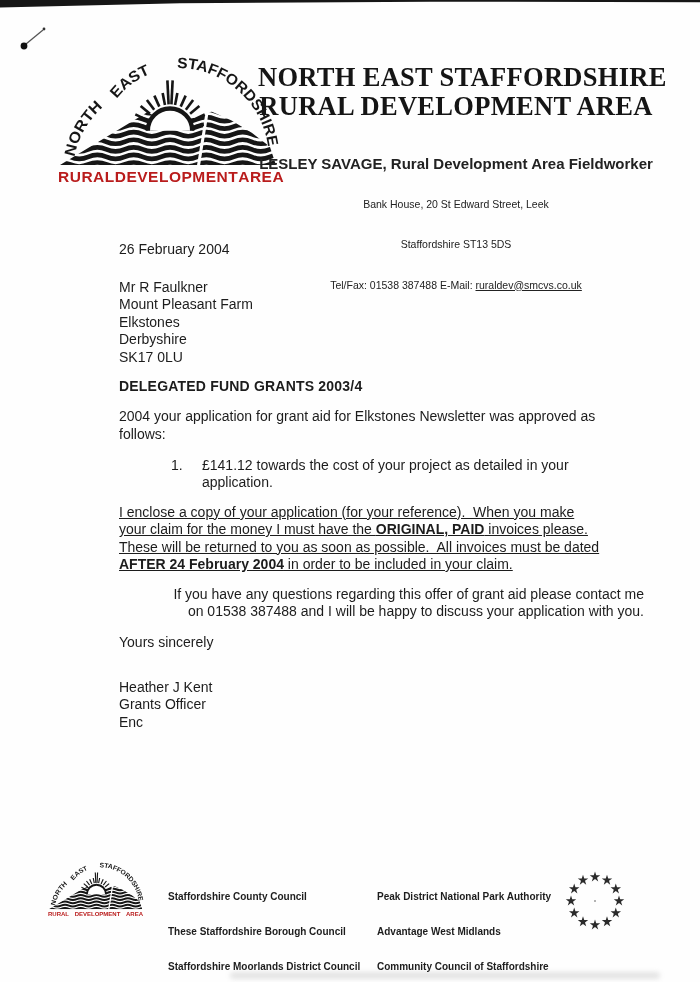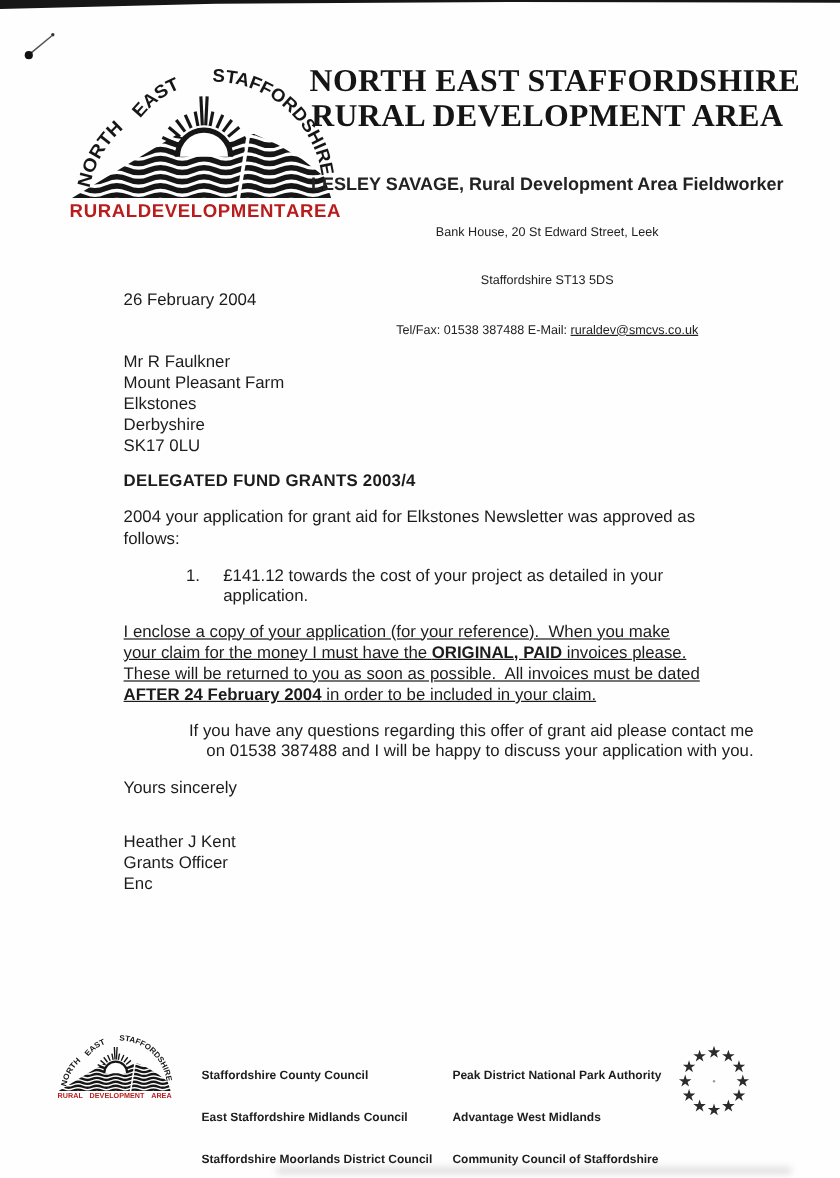--- a/index.html
+++ b/index.html
@@ -11,31 +11,31 @@
   
   .scan-top{position:absolute;left:0;top:0;width:700px;height:9px;}
   .pen-mark{position:absolute;left:14px;top:20px;width:44px;height:34px;}
   .bottom-smudge{position:absolute;left:230px;top:972px;width:430px;height:7px;
     background:#a8a8a8;opacity:.3;filter:blur(2.5px);border-radius:4px;}
   
   .logo-wrap{position:absolute;left:58px;top:56px;width:222px;}
   .logo-wrap svg.logo{display:block;width:222px;height:111px;}
   .logo-caption{display:flex;justify-content:space-between;width:218px;margin-top:1px;
     font-weight:bold;font-size:15.5px;letter-spacing:.5px;color:#b91c1c;}
-  .hdr-right{position:absolute;left:258px;top:53px;width:396px;text-align:center;}
+  .hdr-right{position:absolute;left:258px;top:63px;width:396px;text-align:center;}
   .org-title{font-family:"Liberation Serif", serif;font-weight:bold;font-size:26.5px;
     line-height:29px;color:#151515;letter-spacing:.3px;white-space:nowrap;}
   .contact{margin-top:9px;font-size:10.5px;line-height:13.5px;color:#222;white-space:pre-wrap;}
   .contact .bold{font-weight:bold;font-size:15px;}
   .contact .email{text-decoration:underline;}
   
-  .letter{position:absolute;left:103px;top:241px;width:525px;}
+  .letter{position:absolute;left:119px;top:241px;width:525px;}
   .ln{font-size:14px;line-height:17.5px;white-space:pre-wrap;}
   .b{font-weight:bold;}
-  .addr-block{margin-top:34px;}
+  .addr-block{margin-top:20px;}
   .salutation{margin-top:9.5px;}
   .subject{margin-top:12px;letter-spacing:.2px;}
   .para1{margin-top:12.5px;}
   .item{margin-top:13.5px;display:flex;padding-left:52px;}
   .item-num{width:31px;flex:none;}
   .para2{margin-top:12px;text-decoration:underline;}
   .para3{margin-top:12px;text-align:right;}
   .closing{margin-top:13px;}
   .sig{margin-top:27.5px;}
   .enc{}
@@ -190,21 +190,21 @@
       </svg>
     <div class="logo-caption">
       <span>RURAL</span>
       <span>DEVELOPMENT</span>
       <span>AREA</span>
     </div>
   </div>
 
   <div class="f-col f-col1">
     <div>Staffordshire County Council</div>
-    <div>East Staffordshire Midlands Council</div>
+    <div>These Staffordshire Borough Council</div>
     <div>Staffordshire Moorlands District Council</div>
     
     
   </div>
 
   <div class="f-col f-col2">
     <div>Peak District National Park Authority</div>
     <div>Advantage West Midlands</div>
     <div>Community Council of Staffordshire</div>
   </div>

